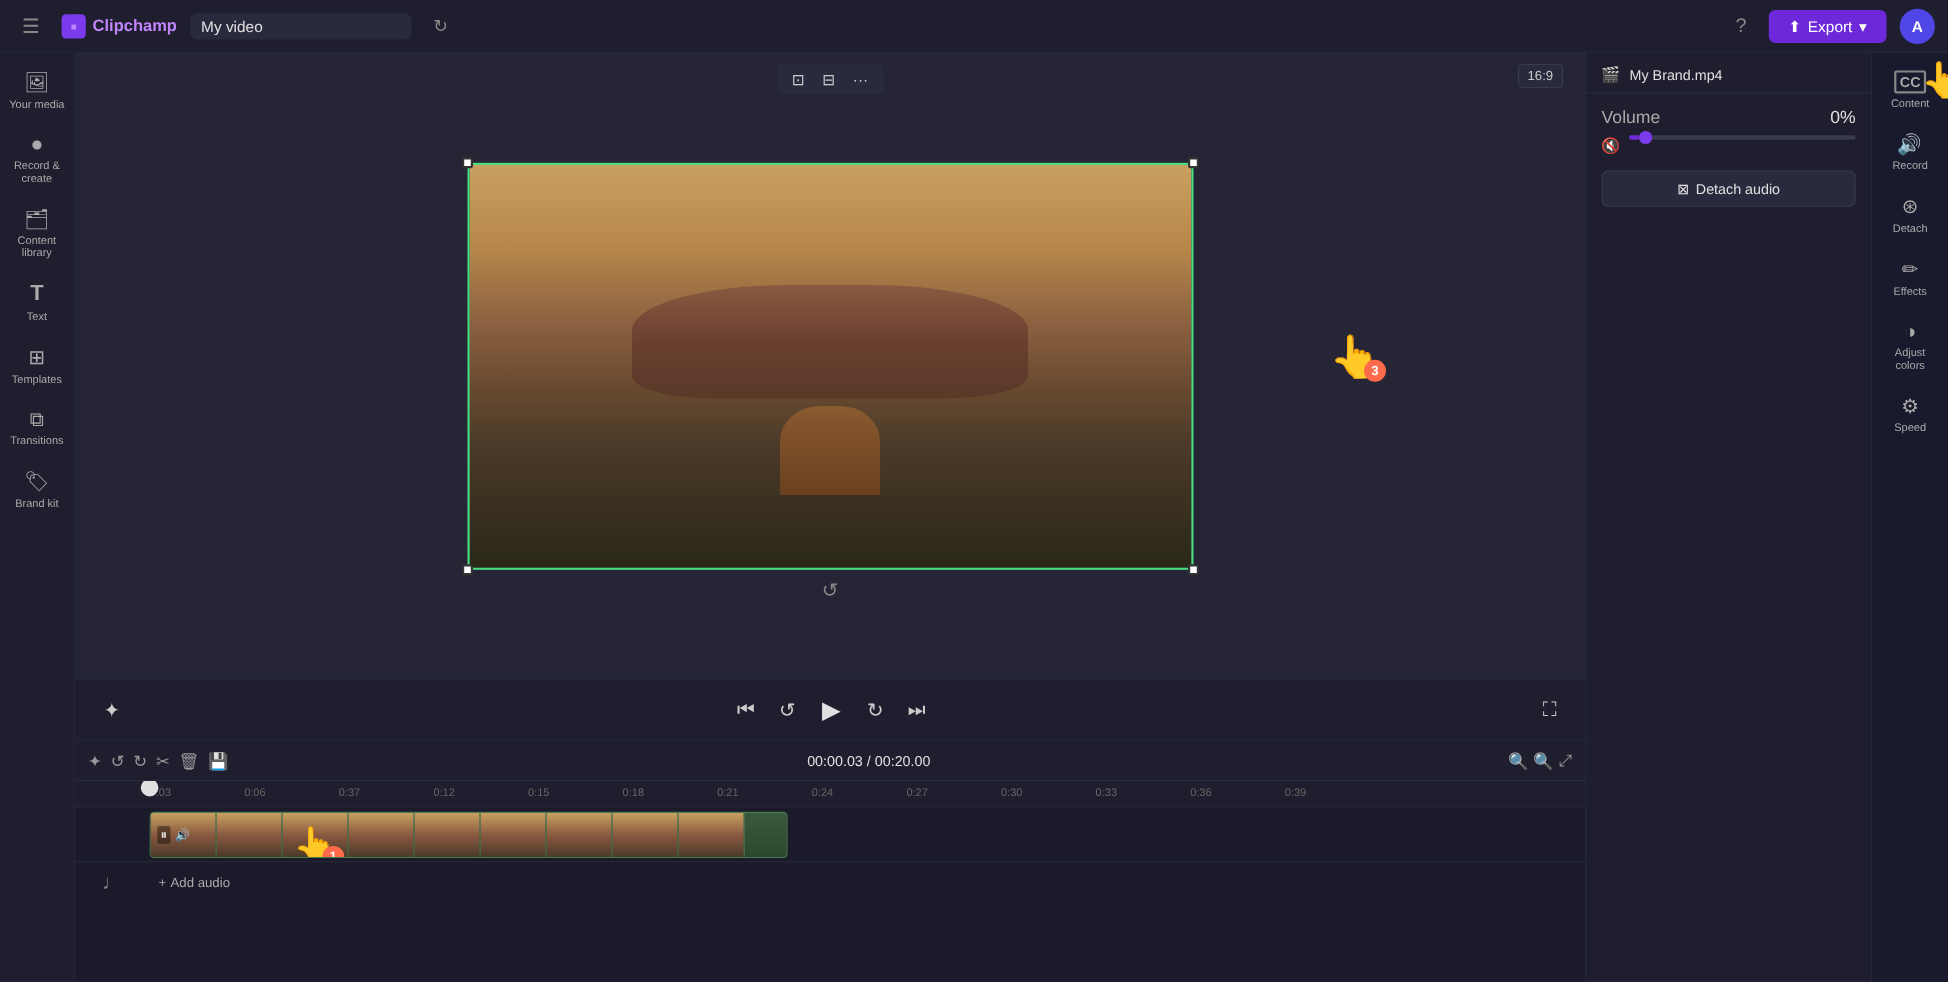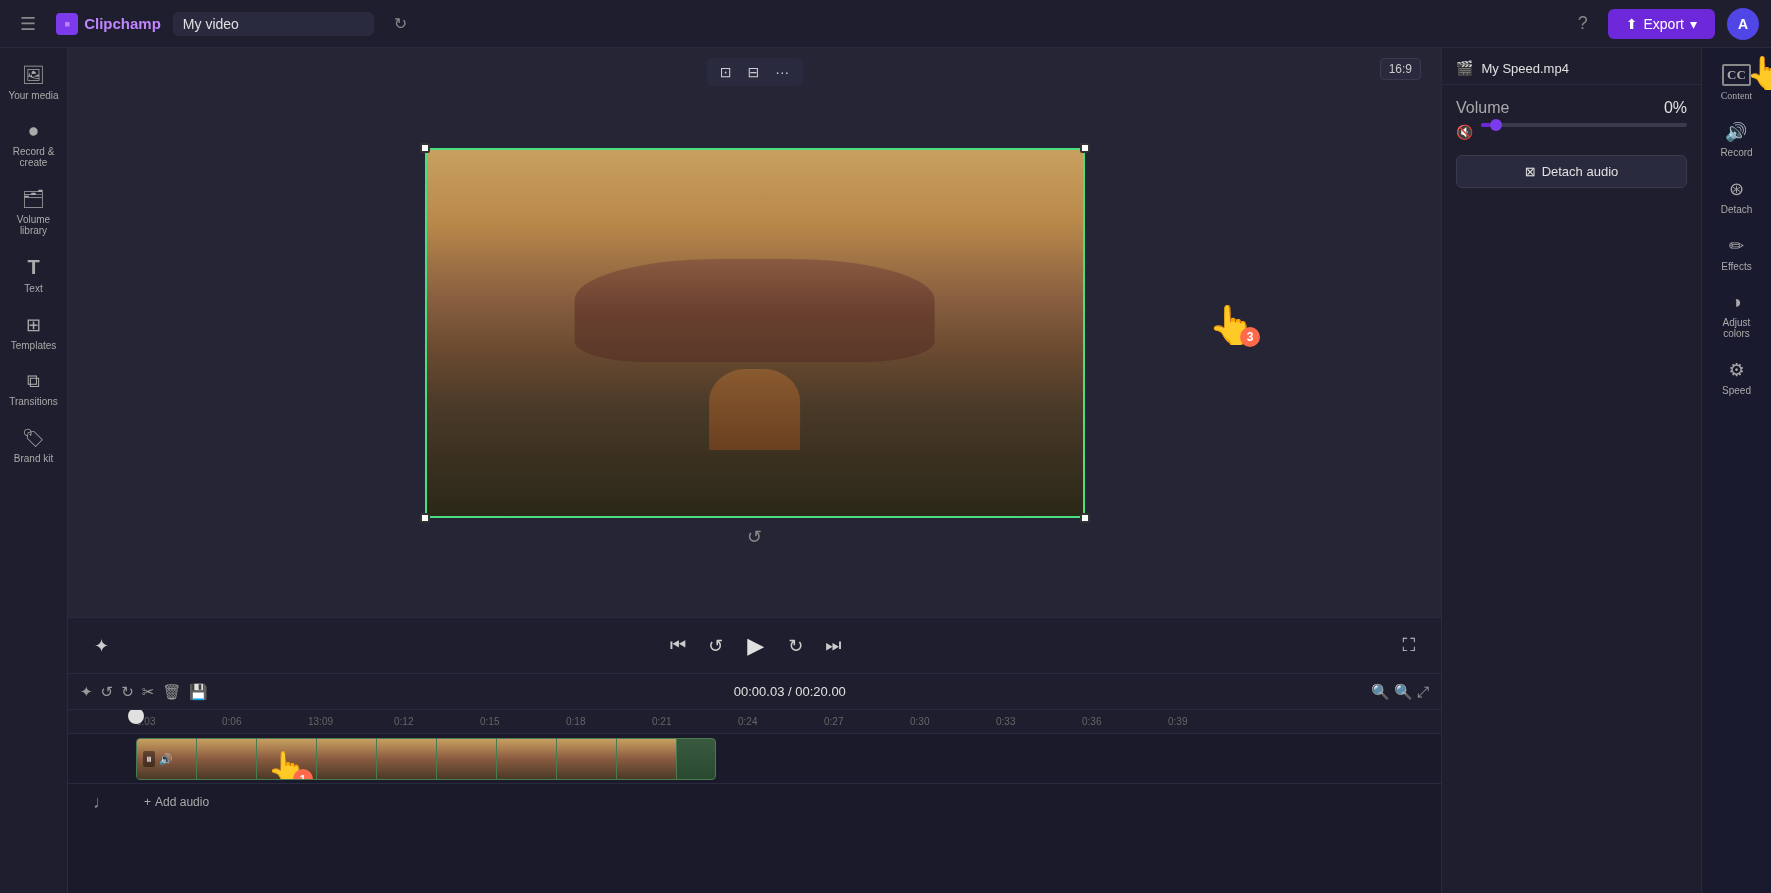--- a/index.html
+++ b/index.html
@@ -407,21 +407,21 @@
     <div class="sidebar-item">
       <span class="icon">🖼</span>
       <span>Your media</span>
     </div>
     <div class="sidebar-item">
       <span class="icon">⏺</span>
       <span>Record &amp; create</span>
     </div>
     <div class="sidebar-item">
       <span class="icon">🗂</span>
-      <span>Volume library</span>
+      <span>Content library</span>
     </div>
     <div class="sidebar-item">
       <span class="icon" style="font-weight:700;font-size:20px;">T</span>
       <span>Text</span>
     </div>
     <div class="sidebar-item">
       <span class="icon">⊞</span>
       <span>Templates</span>
     </div>
     <div class="sidebar-item">
@@ -501,21 +501,21 @@
           <button>🔍</button>
           <button>⤢</button>
         </div>
       </div>
 
       <div class="timeline-ruler">
         <div class="playhead-knob"></div>
         <div class="ruler-track">
           <div class="ruler-mark">0:03</div>
           <div class="ruler-mark">0:06</div>
-          <div class="ruler-mark">13:09</div>
+          <div class="ruler-mark">0:37</div>
           <div class="ruler-mark">0:12</div>
           <div class="ruler-mark">0:15</div>
           <div class="ruler-mark">0:18</div>
           <div class="ruler-mark">0:21</div>
           <div class="ruler-mark">0:24</div>
           <div class="ruler-mark">0:27</div>
           <div class="ruler-mark">0:30</div>
           <div class="ruler-mark">0:33</div>
           <div class="ruler-mark">0:36</div>
           <div class="ruler-mark">0:39</div>
@@ -558,21 +558,21 @@
             <span>Add audio</span>
           </button>
         </div>
       </div>
     </div>
   </div>
 
   <div class="right-panel">
     <div class="right-panel-header">
       <span class="file-icon">🎬</span>
-      <span class="file-name">My Speed.mp4</span>
+      <span class="file-name">My Brand.mp4</span>
     </div>
     <div class="right-panel-content">
       <div class="prop-label">
         <span>Volume</span>
         <span class="volume-value">0%</span>
       </div>
       <div style="display:flex;align-items:center;gap:8px;margin-bottom:14px;">
         <span style="color:#888;font-size:14px;">🔇</span>
         <div class="slider-track">
           <div class="slider-fill"></div>
@@ -581,21 +581,21 @@
       </div>
       <button class="detach-btn">
         <span>⊠</span>
         <span>Detach audio</span>
       </button>
     </div>
   </div>
 
   <div class="right-icon-sidebar">
 
-    <div style="position:relative;width:64px;font-family:Liberation Serif, serif;">
+    <div style="position:relative;width:64px;">
       <div class="right-sidebar-item">
         <span class="icon" style="font-size:13px;font-weight:700;border:2px solid #888;padding:1px 3px;border-radius:2px;">CC</span>
         <span>Content</span>
       </div>
       <div style="position:absolute;top:-2px;right:-18px;pointer-events:none;z-index:50;">
         <span style="font-size:32px;">👆</span>
         <div style="position:absolute;bottom:-2px;right:-4px;width:20px;height:20px;background:#ff6b4a;border-radius:50%;color:white;font-size:11px;font-weight:700;display:flex;align-items:center;justify-content:center;">2</div>
       </div>
     </div>
     <div class="right-sidebar-item">

